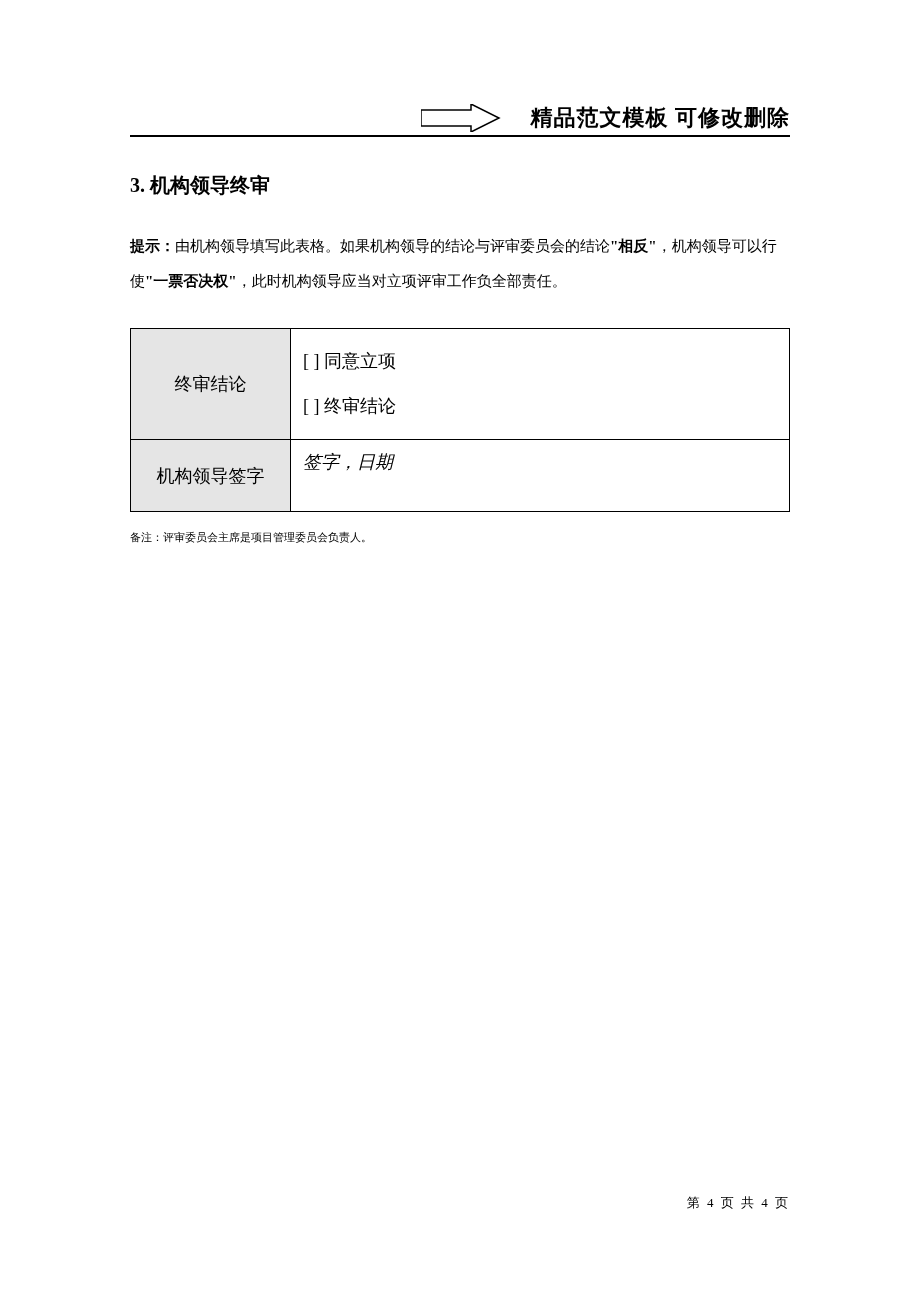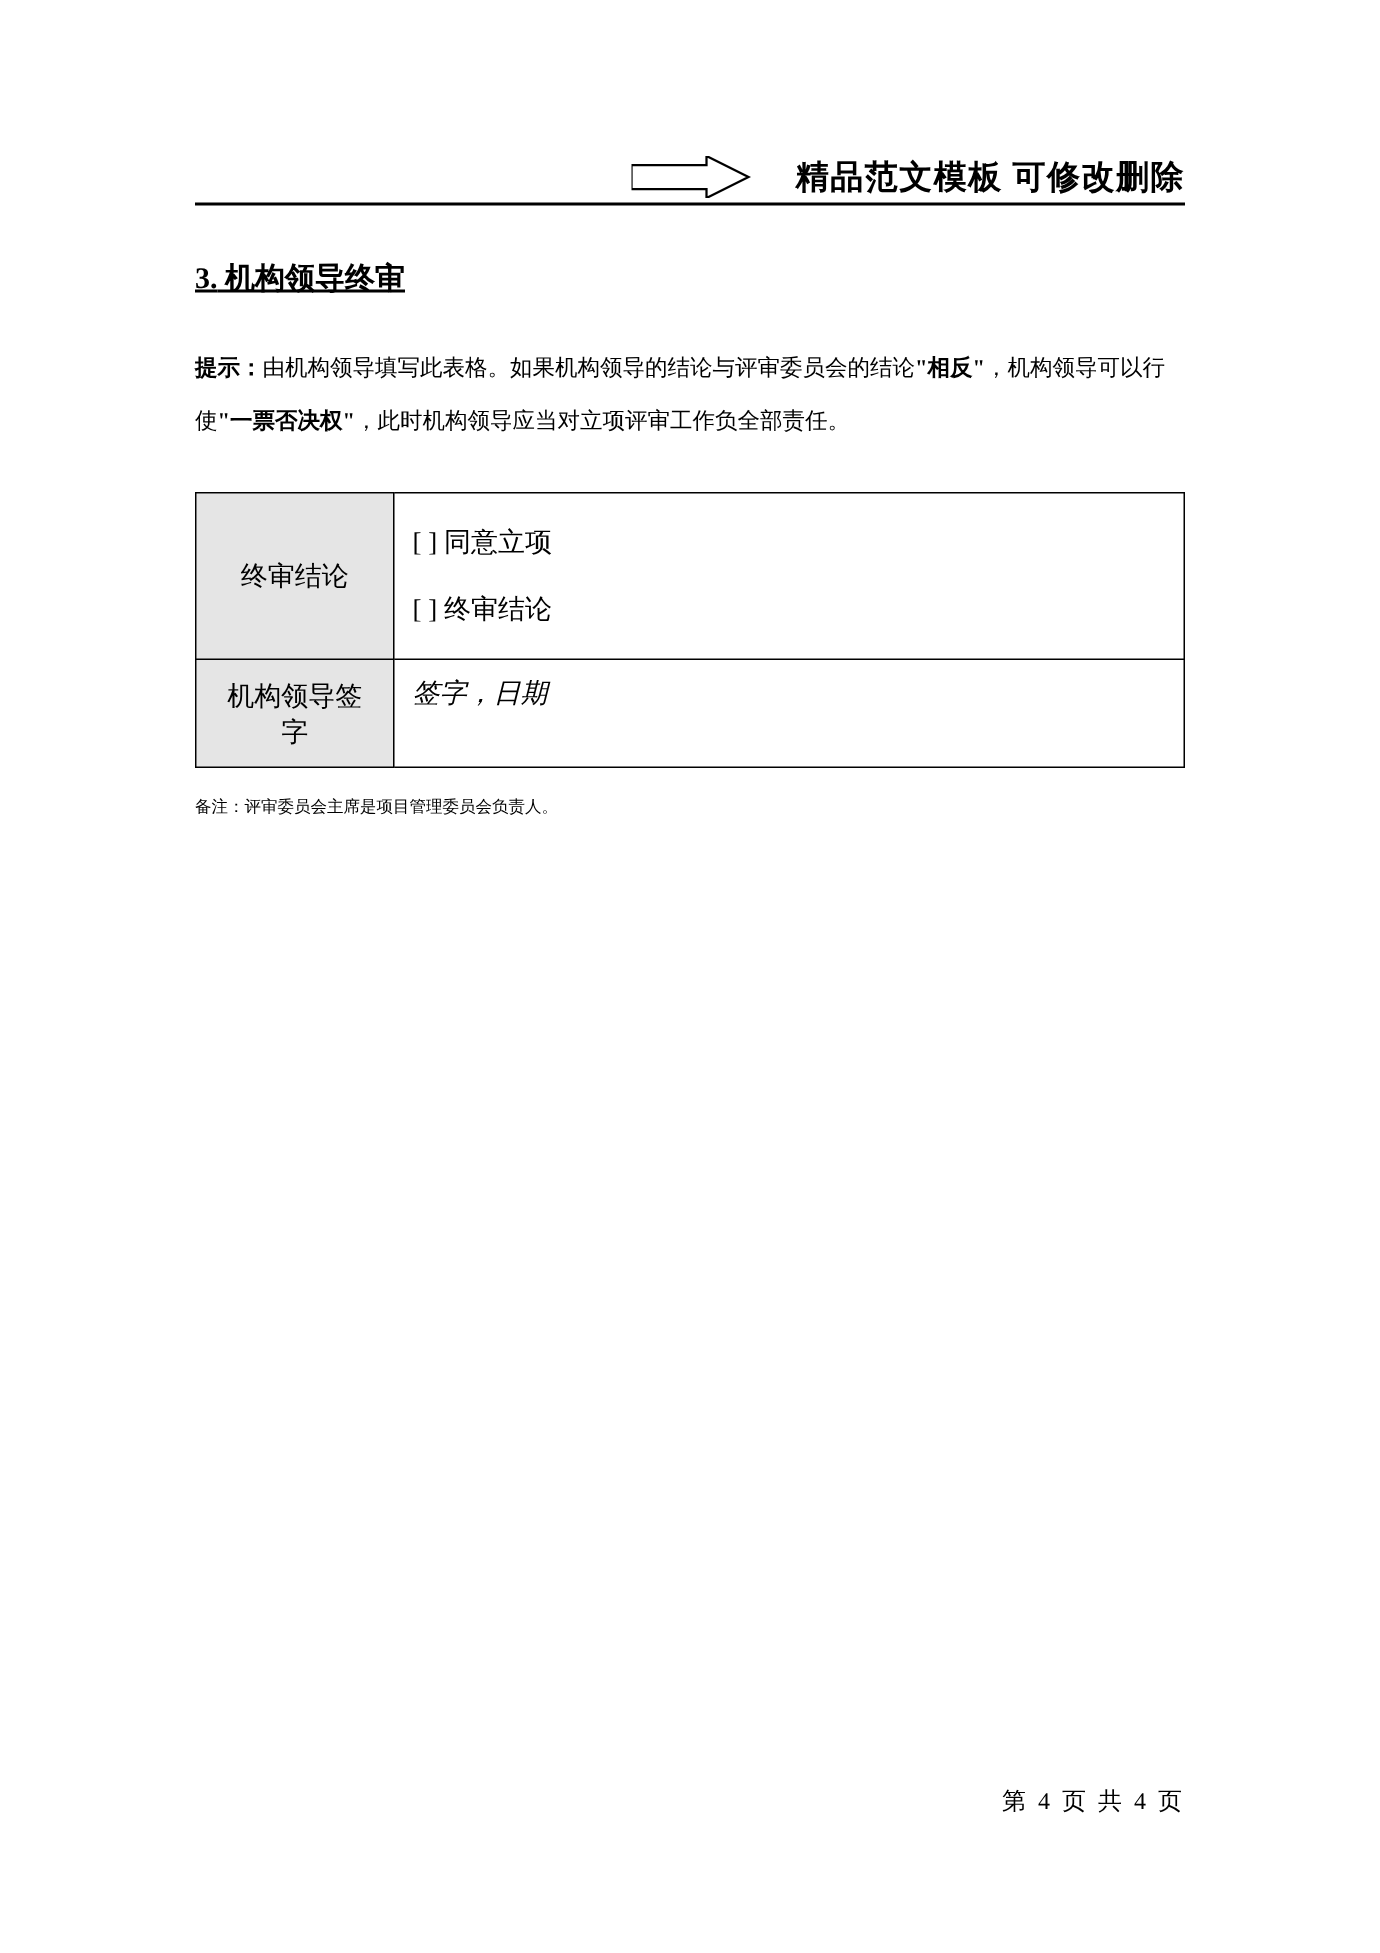--- a/index.html
+++ b/index.html
@@ -33,21 +33,20 @@
       font-size: 22px;
       font-weight: bold;
       font-family: "SimSun", "宋体", serif;
       letter-spacing: 1px;
     }
     .section-heading {
       font-size: 20px;
       font-weight: bold;
       font-family: "SimSun", "宋体", serif;
       margin-bottom: 30px;
-      text-decoration: underline;
     }
     .hint-paragraph {
       font-size: 15px;
       line-height: 2.3;
       margin-bottom: 30px;
       font-family: "SimSun", "宋体", serif;
     }
     .hint-label {
       font-weight: bold;
     }
@@ -61,21 +60,21 @@
     }
     .review-table td {
       border: 1px solid #000;
       padding: 10px 12px;
       font-size: 18px;
       font-family: "SimSun", "宋体", serif;
     }
     .label-cell {
       background: #e5e5e5;
       text-align: center;
-      width: 132px;
+      width: 160px;
       vertical-align: middle;
     }
     .conclusion-cell {
       height: 90px;
       vertical-align: middle;
       line-height: 2.5;
     }
     .opinion-cell {
       height: 128px;
     }
@@ -87,21 +86,21 @@
       font-style: italic;
     }
     .footnote {
       font-size: 11px;
       font-family: "SimSun", "宋体", serif;
     }
     .page-number {
       position: absolute;
       bottom: 90px;
       right: 130px;
-      font-size: 16px;
+      font-size: 13px;
       font-family: "SimSun", "宋体", serif;
       letter-spacing: 2px;
     }
     .checkbox-line {
       display: block;
     }
   </style>
 </head>
 <body>
 

